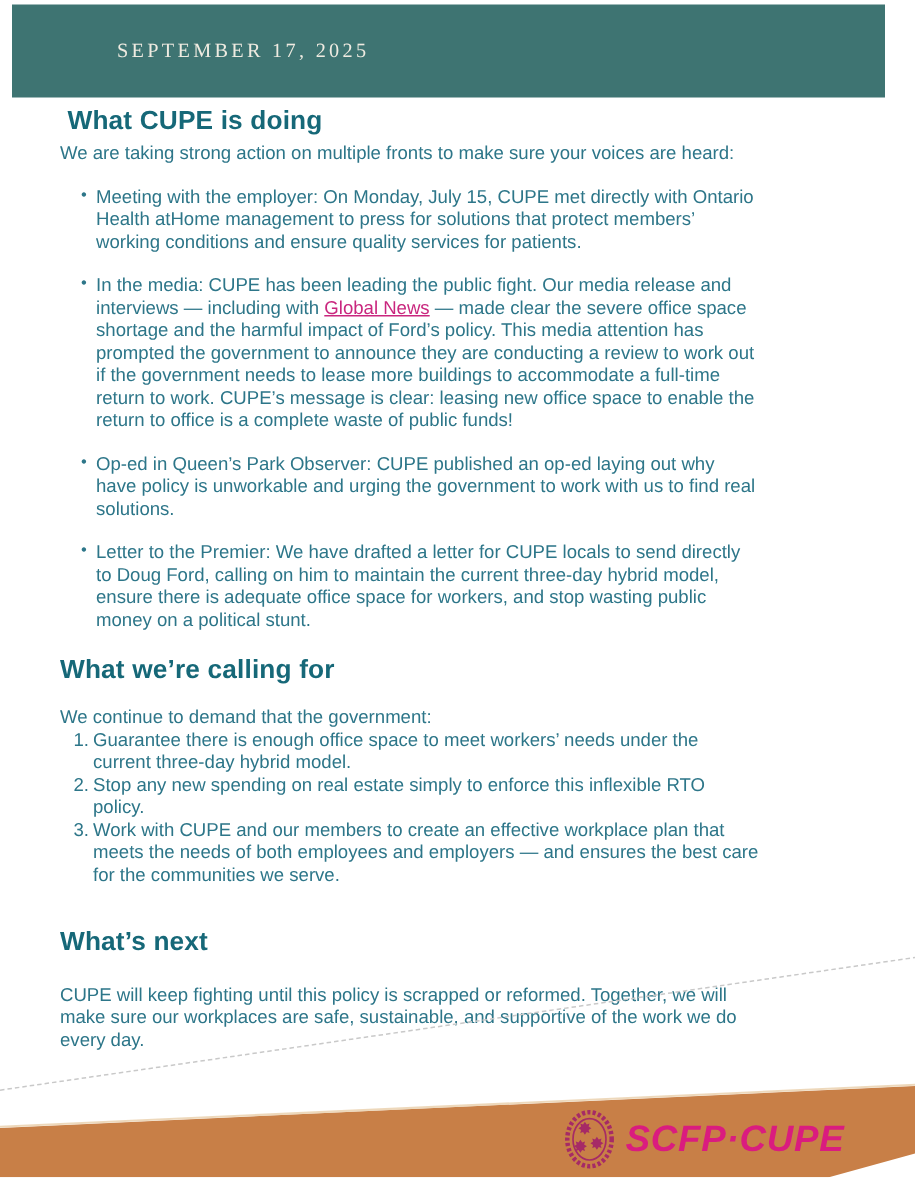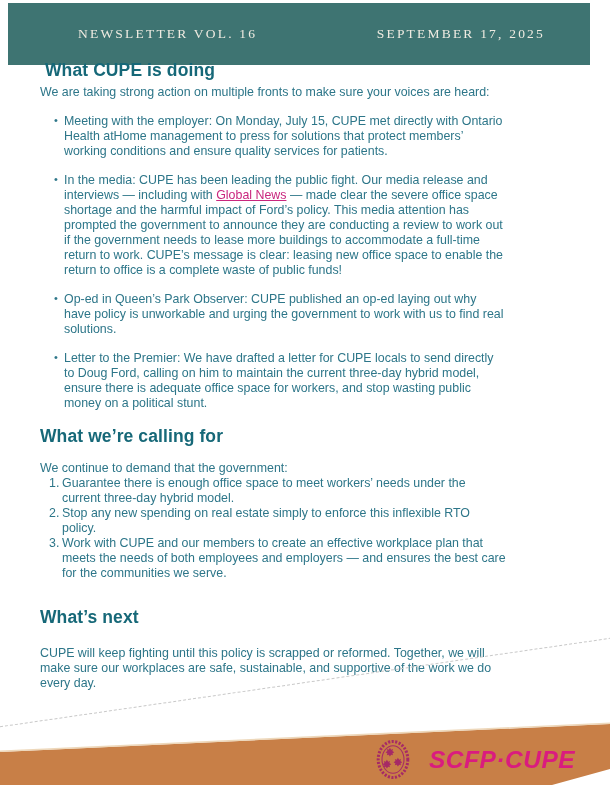--- a/index.html
+++ b/index.html
@@ -14,21 +14,21 @@
     position:absolute; left:8px; top:3px; width:582px; height:62px;
     background:#3E7472; display:flex; align-items:center;
     justify-content:space-between; padding:0 45px 0 70px;
   }
   .header-bar .masthead {
     font-family:"Liberation Serif","DejaVu Serif",serif;
     font-size:13.5px; letter-spacing:2.2px; color:#EFEBE1; white-space:nowrap;
   }
   
   .content {
-    position:absolute; left:0; top:55px; width:532px;
+    position:absolute; left:0; top:65px; width:532px;
     padding:4px 26px 0 40px; color:#2D7689;
     font-size:12.4px; line-height:15px;
   }
   h1.sec-title {
     color:#166878; font-size:17.5px; line-height:22px; font-weight:bold;
     letter-spacing:0.1px;
   }
   .title-doing { margin-left:5px; }
   .intro { margin-top:4px; }
   ul.bullets { list-style:none; margin-top:14px; padding-left:24px; }
@@ -45,35 +45,34 @@
   .title-next { margin-top:25px; }
   .closing { margin-top:18px; max-width:535px; }
   
   .dashed-divider {
     position:absolute; left:-5px; top:727px; width:628px; height:0;
     border-top:1.4px dashed #C9C9C9;
     transform:rotate(-8.25deg); transform-origin:0 0;
   }
   .footer-band-svg { position:absolute; left:0; top:715px; width:610px; height:70px; }
   .logo {
-    position:absolute; left:376px; top:739px; display:flex; align-items:center;gap:12px;
+    position:absolute; left:376px; top:739px; display:flex; align-items:center;
   }
   .logo-text {
     font-family:"Liberation Sans",sans-serif; font-weight:bold; font-style:italic;
     font-size:24.5px; color:#DA1C7F; letter-spacing:0.5px; margin-left:7px;
     line-height:40px; white-space:nowrap;
   }
 </style>
 </head>
 <body>
 
 <div class="page">
 
   <div class="header-bar">
-    <span class="masthead">NEWSLETTER VOL. 16</span>
     <span class="masthead">SEPTEMBER 17, 2025</span>
   </div>
 
   <div class="content">
 
     <h1 class="sec-title title-doing">What CUPE is doing</h1>
 
     <p class="intro">We are taking strong action on multiple fronts to make sure your voices are heard:</p>
 
     <ul class="bullets">

